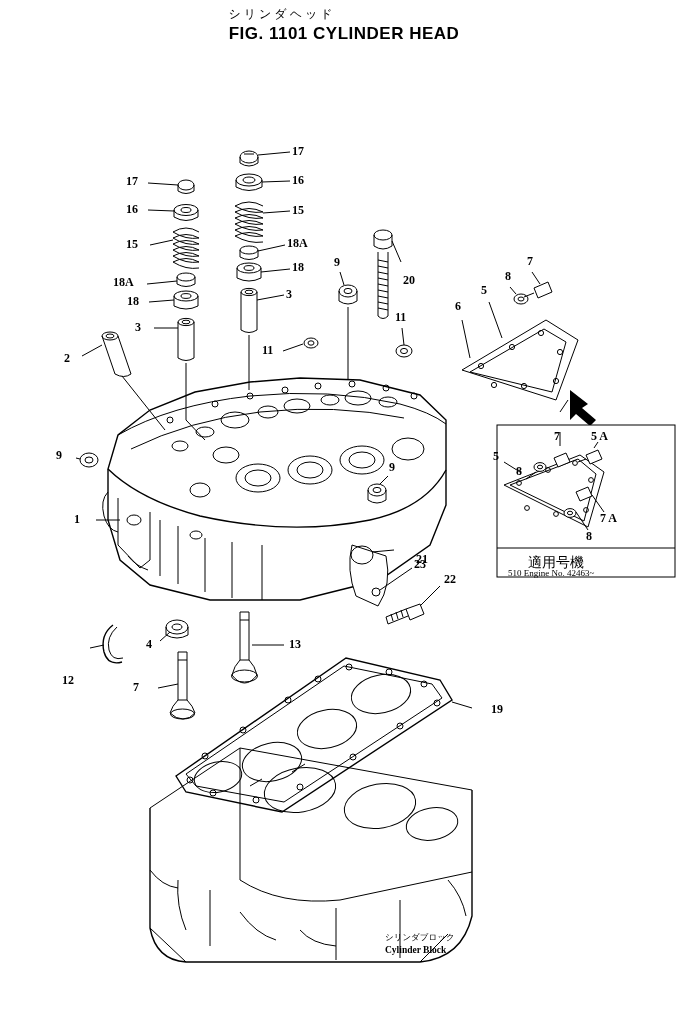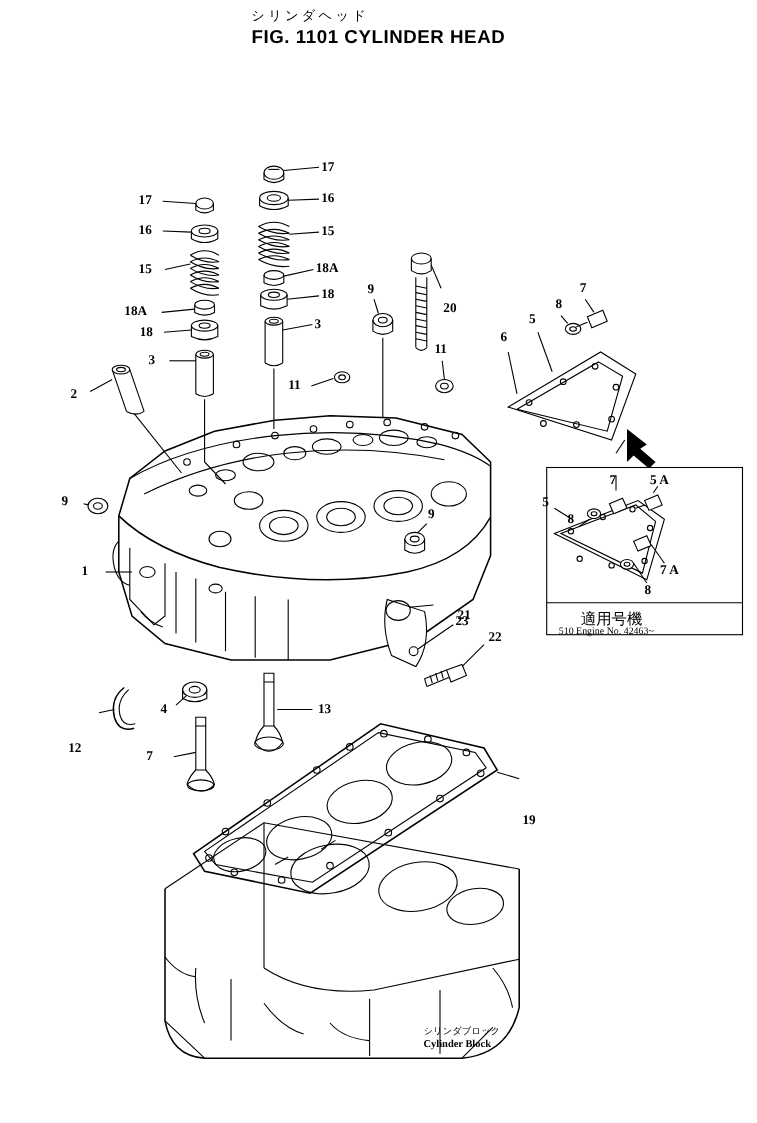--- a/index.html
+++ b/index.html
@@ -535,21 +535,21 @@
   <div class="callout" style="left:389px; top:461px;">9</div>
 
   <div class="callout" style="left:455px; top:300px;">6</div>
   <div class="callout" style="left:481px; top:284px;">5</div>
   <div class="callout" style="left:505px; top:270px;">8</div>
   <div class="callout" style="left:527px; top:255px;">7</div>
 
   <div class="callout" style="left:416px; top:542px;margin-top:11px;">21</div>
   <div class="callout" style="left:414px; top:558px;">23</div>
   <div class="callout" style="left:444px; top:573px;">22</div>
-  <div class="callout" style="left:475px; top:703px;margin-top:36px;">19</div>
+  <div class="callout" style="left:491px; top:703px;">19</div>
 
   <div class="callout" style="left:591px; top:430px;">5 A</div>
   <div class="callout" style="left:554px; top:430px;">7</div>
   <div class="callout" style="left:493px; top:450px;">5</div>
   <div class="callout" style="left:516px; top:465px;">8</div>
   <div class="callout" style="left:600px; top:512px;">7 A</div>
   <div class="callout" style="left:586px; top:530px;">8</div>
 
   <div class="note-jp" style="left:528px; top:554px;">適用号機</div>
   <div class="note-en" style="left:508px; top:568px;">510  Engine  No. 42463~</div>

